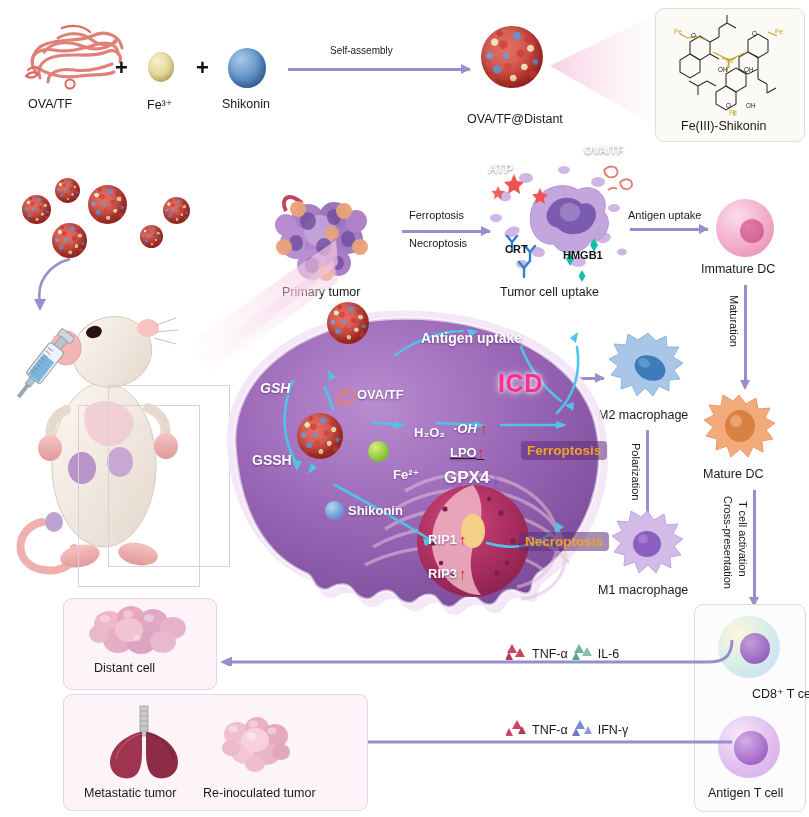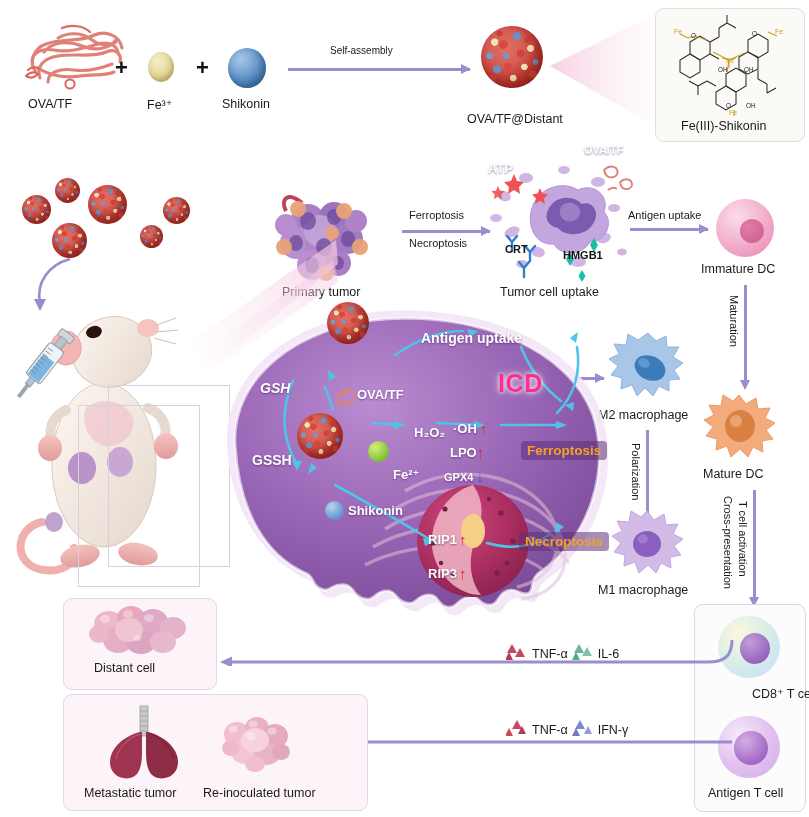--- a/index.html
+++ b/index.html
@@ -497,30 +497,30 @@
 <div class="abs" style="left:368px;top:441px;width:21px;height:21px;border-radius:50%;
      background:radial-gradient(circle at 34% 30%,#d7f07a,#8cc63f 60%,#5f9c22 100%);"></div>
 <div class="abs lbl-w" style="left:393px;top:467px;font-size:13px;">Fe²⁺</div>
 
 <div class="abs lbl-w" style="left:414px;top:425px;font-size:13px;">H₂O₂</div>
 
 <div class="abs" style="left:325px;top:501px;width:19px;height:19px;border-radius:50%;
      background:radial-gradient(circle at 34% 30%,#b8d6f0,#6f9ed0 58%,#4f7fb4 100%);"></div>
 <div class="abs lbl-w" style="left:348px;top:503px;font-size:13px;">Shikonin</div>
 
-<div class="abs" style="left:453px;top:420px;display:flex;align-items:center;gap:3px;">
+<div class="abs" style="left:453px;top:420px;display:flex;align-items:center;gap:3px;font-style:italic;">
   <span class="lbl-w" style="font-size:13px;">·OH</span>
   <span style="color:#e02b2b;font-size:15px;font-weight:bold;">↑</span>
 </div>
-<div class="abs" style="left:450px;top:444px;display:flex;align-items:center;gap:0;">
+<div class="abs" style="left:450px;top:444px;display:flex;align-items:center;gap:0;text-decoration:underline;">
   <span class="lbl-w" style="font-size:13px;">LPO</span>
   <span style="color:#e02b2b;font-size:15px;font-weight:bold;">↑</span>
 </div>
 <div class="abs" style="left:444px;top:468px;display:flex;align-items:center;gap:3px;">
-  <span class="lbl-w" style="font-size:11px;">GPX4</span>
+  <span class="lbl-w" style="font-size:17px;">GPX4</span>
   <span style="color:#2b62e0;font-size:15px;font-weight:bold;">↓</span>
 </div>
 
 <div class="abs" style="left:521px;top:441px;padding:2px 6px;border-radius:4px;
      background:rgba(92,48,120,.55);font-size:13.5px;font-weight:bold;color:#f2a22a;">Ferroptosis</div>
 
 <div class="abs" style="left:428px;top:531px;display:flex;align-items:center;gap:2px;">
   <span class="lbl-w" style="font-size:13px;">RIP1</span>
   <span style="color:#e02b2b;font-size:15px;font-weight:bold;">↑</span>
 </div>

